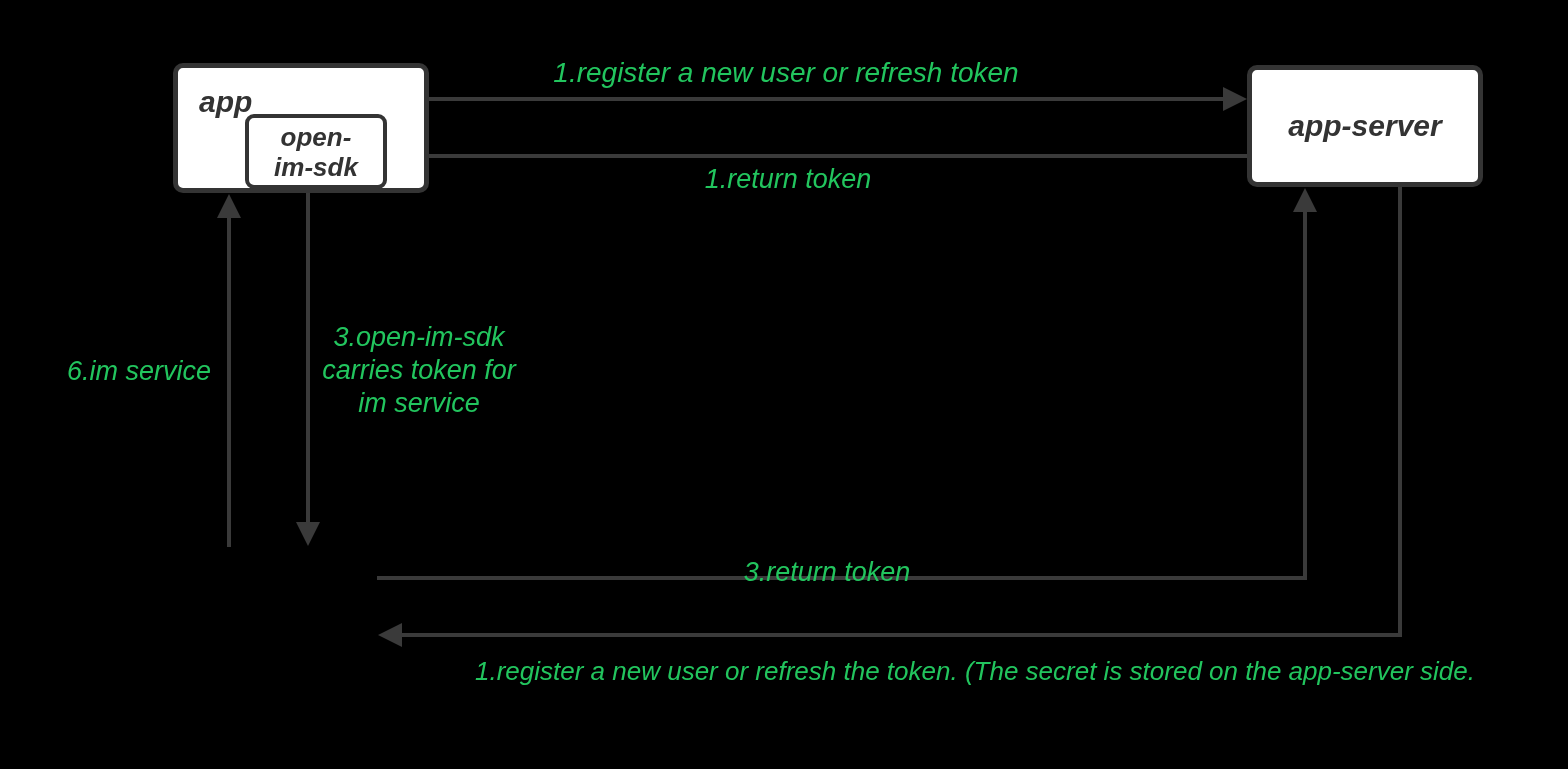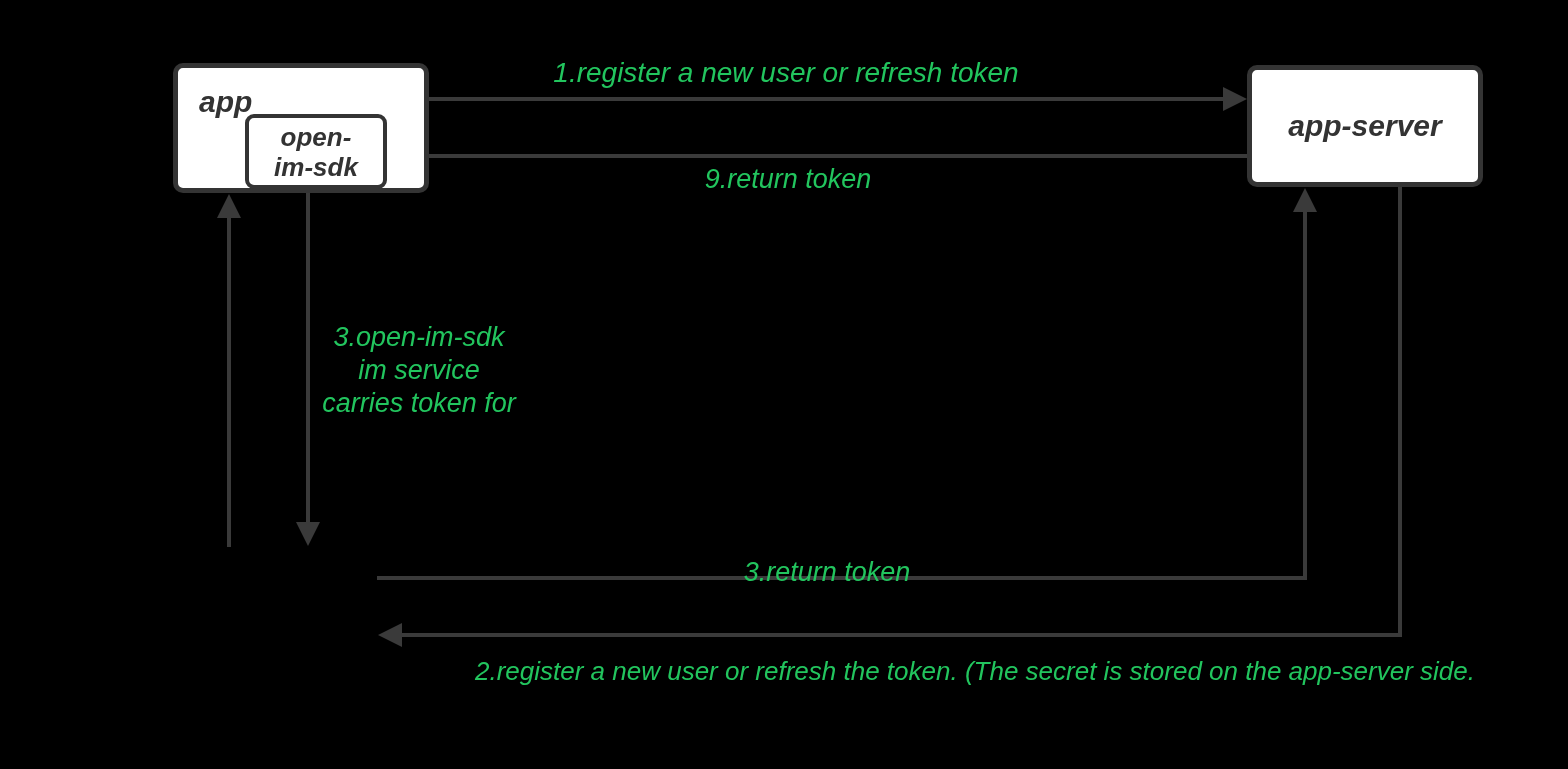--- a/index.html
+++ b/index.html
@@ -61,28 +61,29 @@
     </div>
   </div>
 
   <div class="box node-app-server box-center">
     <span>app-server</span>
   </div>
 
 
   <div class="edge-label label-1">1.register a new user or refresh token</div>
 
-  <div class="edge-label label-4">9.return token</div>
+  <div class="edge-label label-4">1.return token</div>
 
   <div class="edge-label label-5">
     <div>3.open-im-sdk</div>
+    <div>carries token for</div>
     <div>im service</div>
-    <div>carries token for</div>
   </div>
 
+  <div class="edge-label label-6">6.im service</div>
 
   <div class="edge-label label-3">3.return token</div>
 
   <div class="edge-label label-2">
-    <div>2.register a new user or refresh the token. (The secret is stored on the app-server side.</div>
+    <div>1.register a new user or refresh the token. (The secret is stored on the app-server side.</div>
   </div>
 
 </div>
 
 </body></html>

